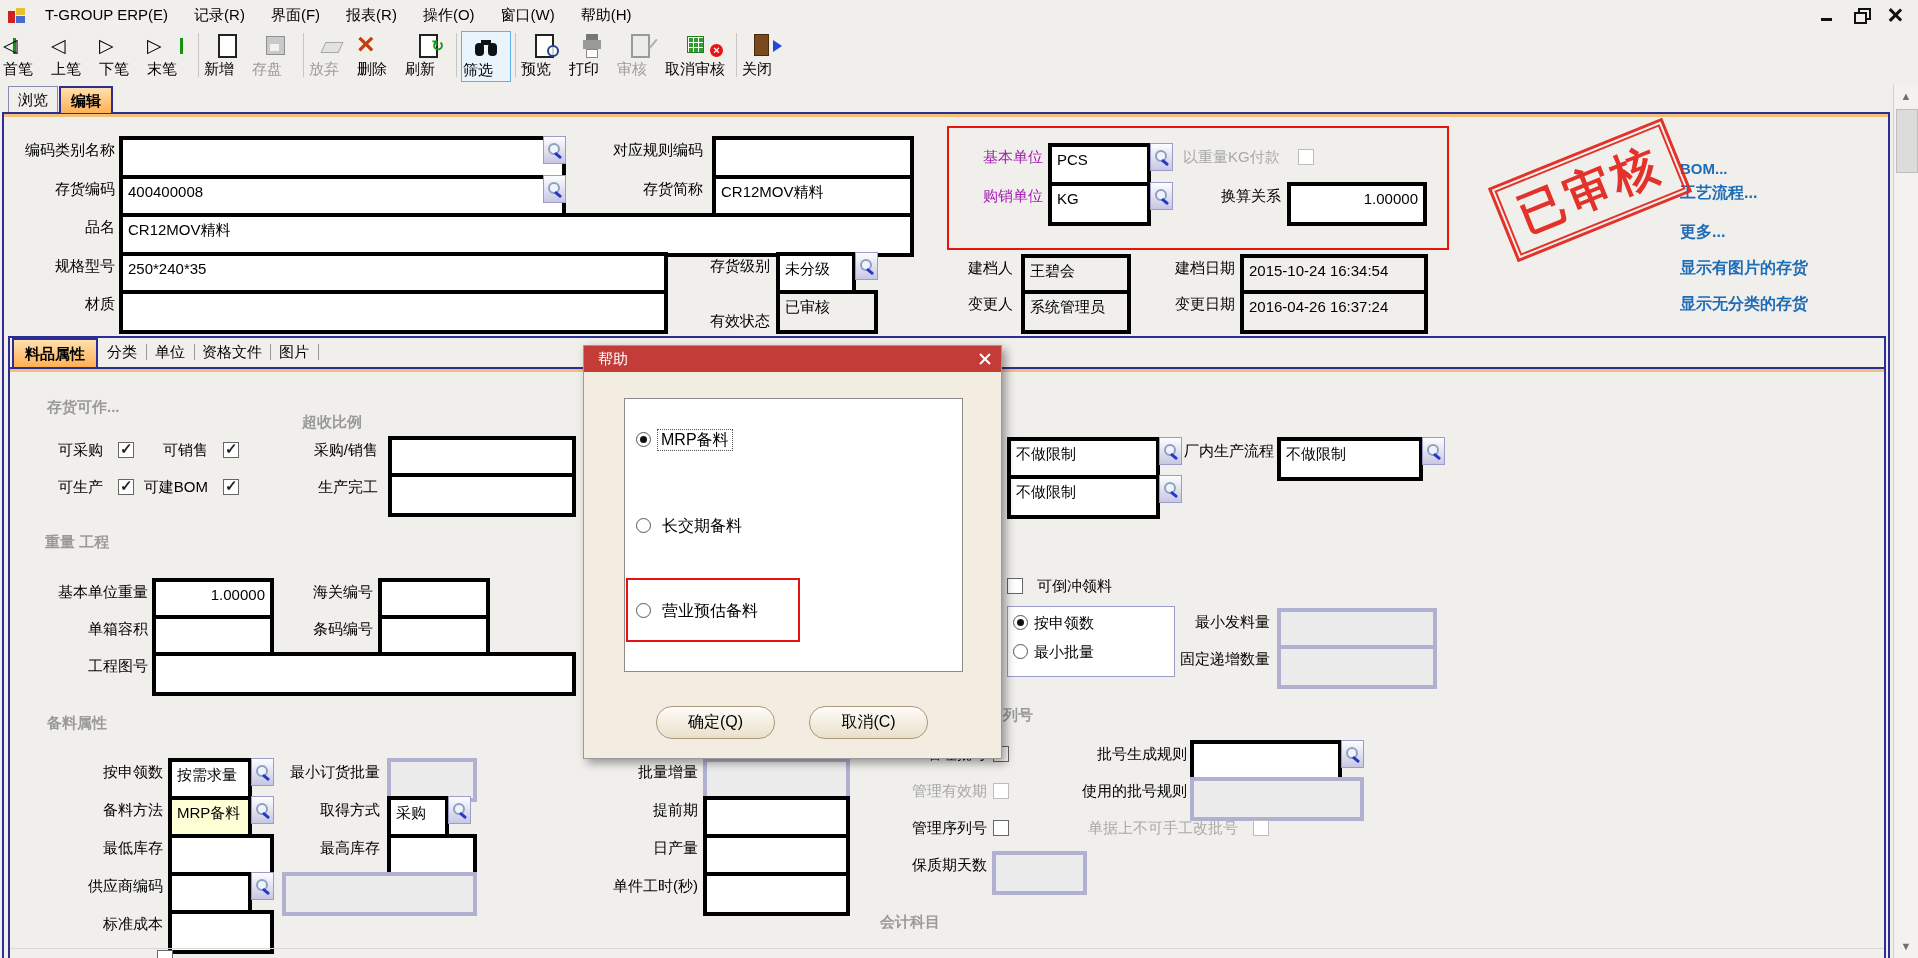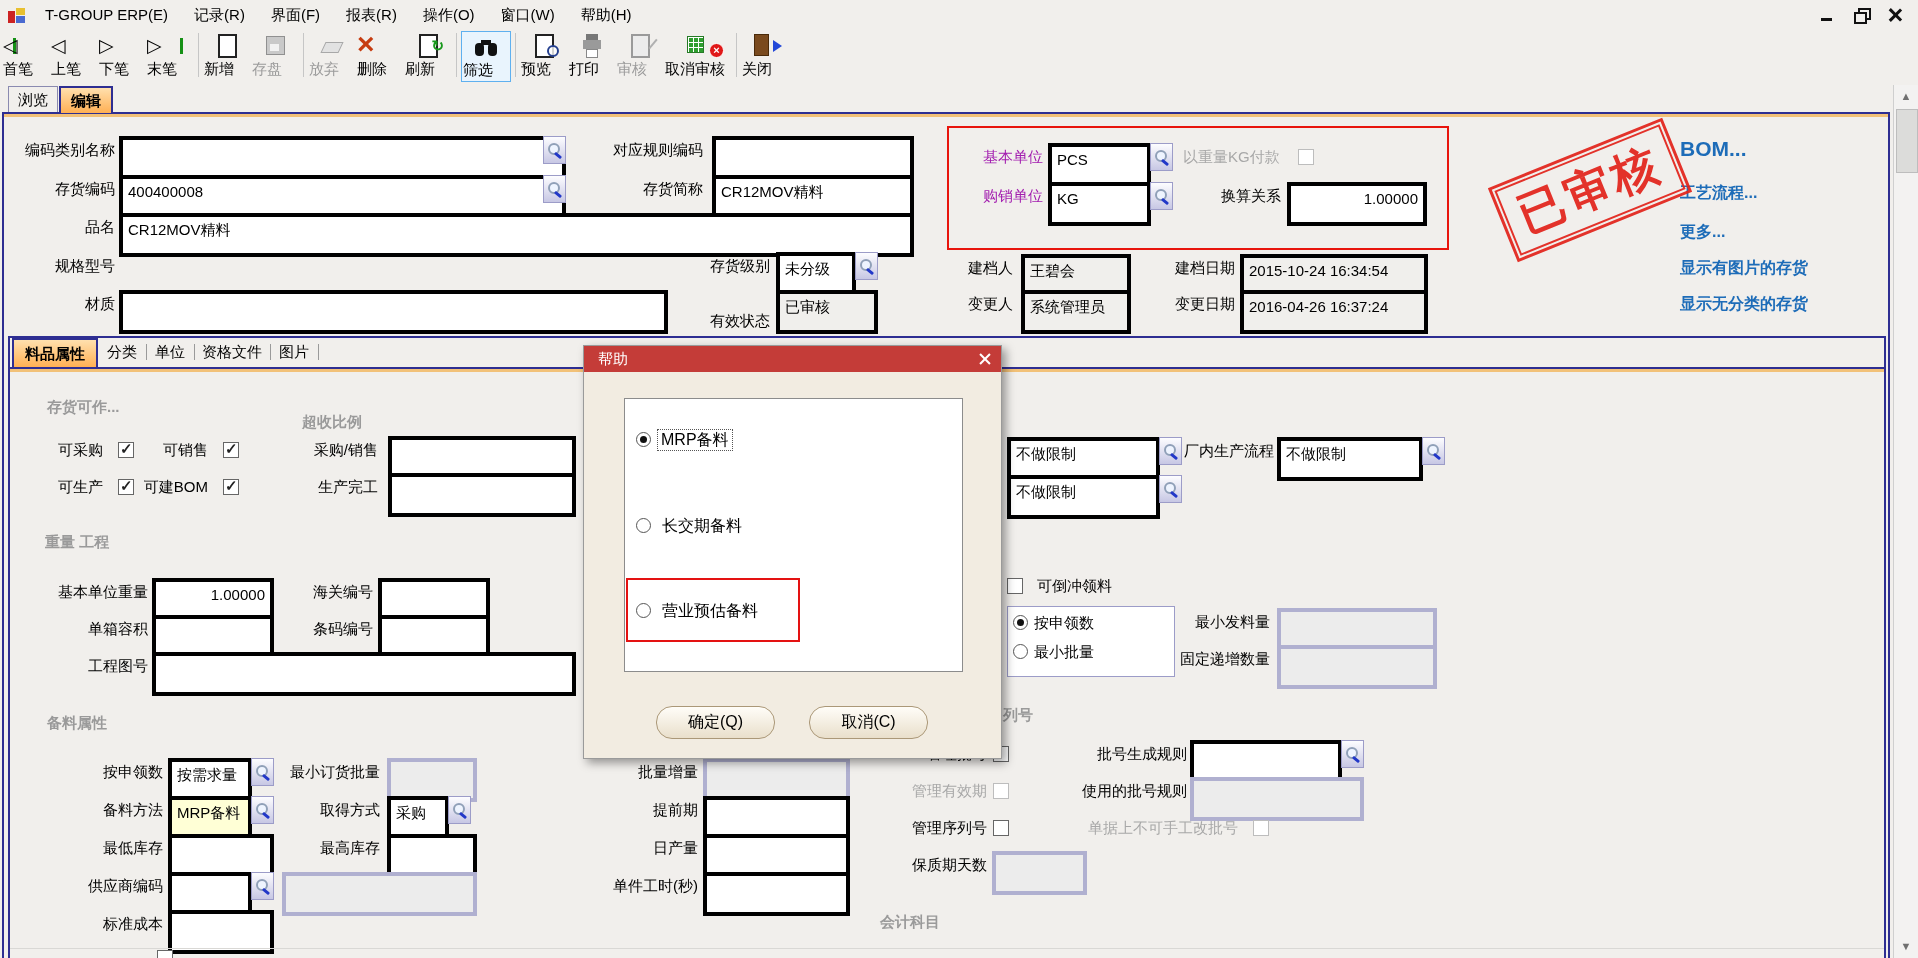--- a/index.html
+++ b/index.html
@@ -271,20 +271,21 @@
       <i class="c"></i>
       <i class="h"></i>
     </div>
   <div class="lb" style="left:620px;top:175px;width:83px">存货简称</div>
   <div class="fld" style="left:712px;top:175px;width:202px">CR12MOV精料</div>
 
   <div class="lb" style="left:10px;top:213px;width:105px">品名</div>
   <div class="fld" style="left:119px;top:213px;width:795px">CR12MOV精料</div>
 
   <div class="lb" style="left:10px;top:252px;width:105px">规格型号</div>
+  <div class="fld" style="left:119px;top:252px;width:549px">250*240*35</div>
   <div class="lb" style="left:690px;top:252px;width:80px">存货级别</div>
   <div class="fld" style="left:776px;top:252px;width:80px">未分级</div>
   <div class="lk" style="left:855px;top:252px">
       <i class="c"></i>
       <i class="h"></i>
     </div>
 
   <div class="lb" style="left:10px;top:290px;width:105px">材质</div>
   <div class="fld" style="left:119px;top:290px;width:549px"></div>
   <div class="lb" style="left:690px;top:307px;width:80px">有效状态</div>
@@ -313,21 +314,21 @@
   <div class="lb" style="left:1160px;top:254px;width:75px">建档日期</div>
   <div class="fld ro" style="left:1240px;top:254px;width:188px">2015-10-24 16:34:54</div>
   <div class="lb" style="left:955px;top:290px;width:58px">变更人</div>
   <div class="fld ro" style="left:1021px;top:290px;width:110px">系统管理员</div>
   <div class="lb" style="left:1160px;top:290px;width:75px">变更日期</div>
   <div class="fld ro" style="left:1240px;top:290px;width:188px">2016-04-26 16:37:24</div>
 
   <div class="stamp">
       <div class="inner">已审核</div>
     </div>
-  <div class="lnk" style="left:1680px;top:137px;font-size:21px">BOM...</div>
+  <div class="lnk" style="left:1680px;top:160px;font-size:15px">BOM...</div>
   <div class="lnk" style="left:1680px;top:183px">工艺流程...</div>
   <div class="lnk" style="left:1680px;top:222px">更多...</div>
   <div class="lnk" style="left:1680px;top:258px">显示有图片的存货</div>
   <div class="lnk" style="left:1680px;top:294px">显示无分类的存货</div>
 
   <div class="lowbox"></div>
   <div class="dtab sel" style="left:12px;width:86px">料品属性</div>
   <div class="dtab" style="left:100px;width:44px">分类</div>
   <div class="dtabsep" style="left:146px"></div>
   <div class="dtab" style="left:148px;width:44px">单位</div>

